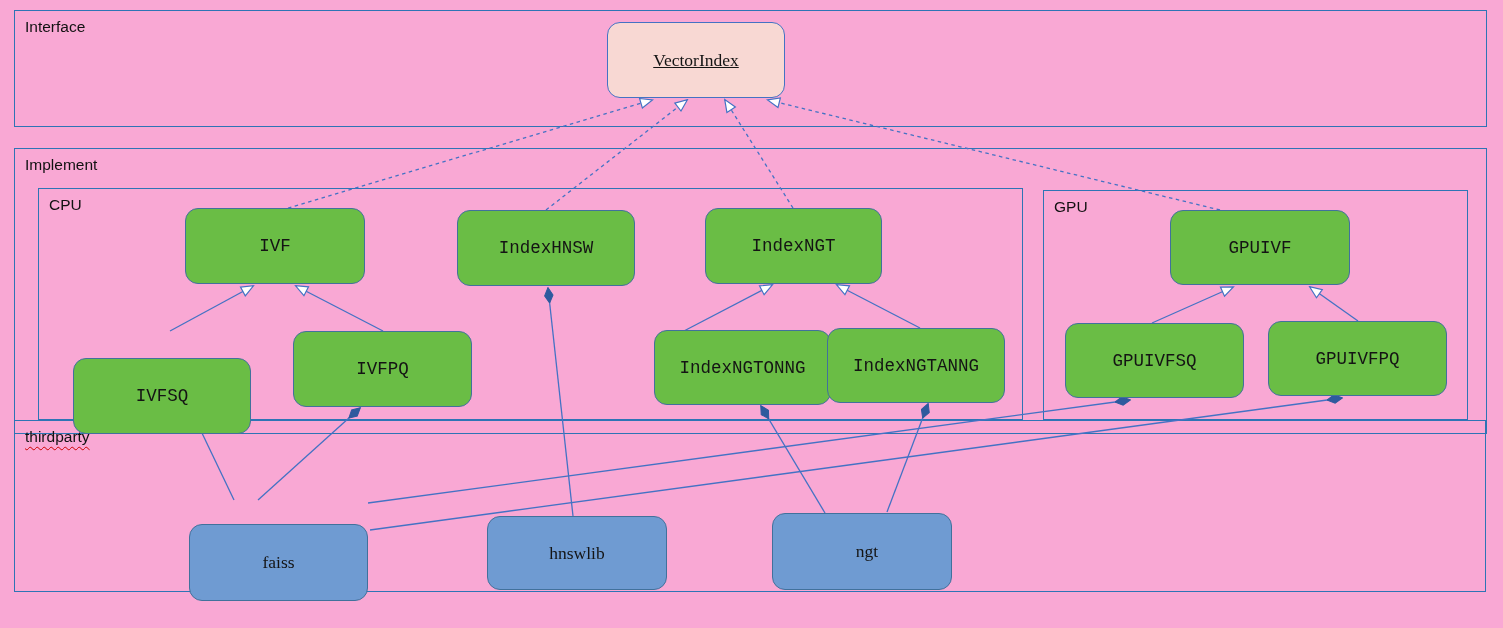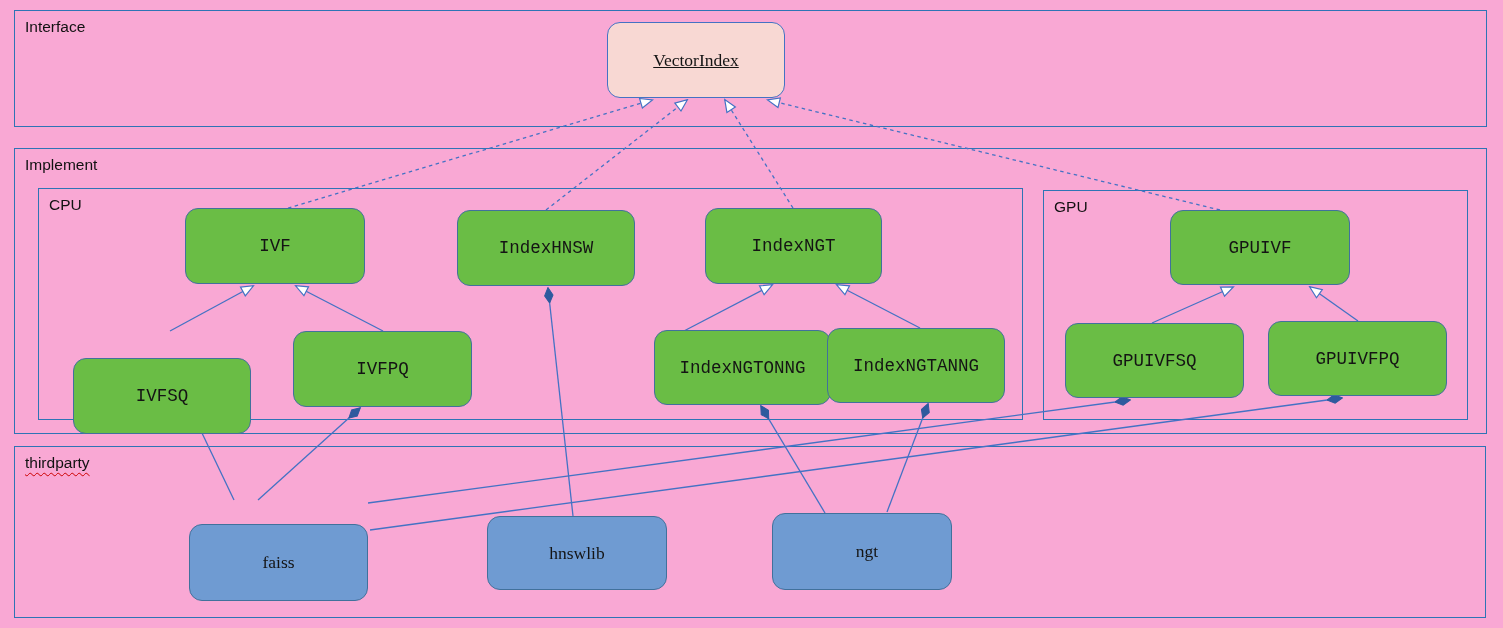--- a/index.html
+++ b/index.html
@@ -56,21 +56,21 @@
   </div>
 
   <div class="container" style="left:38px;top:188px;width:985px;height:232px;">
     <span class="clabel">CPU</span>
   </div>
 
   <div class="container" style="left:1043px;top:190px;width:425px;height:230px;">
     <span class="clabel">GPU</span>
   </div>
 
-  <div class="container" style="left:14px;top:446px;width:1472px;height:172px;">
+  <div class="container" style="left:14px;top:420px;width:1472px;height:172px;">
     <span class="clabel misspelled">thirdparty</span>
   </div>
 
   <svg id="edges" width="1503" height="628" viewBox="0 0 1503 628">
     <defs>
       <marker id="tri" markerUnits="userSpaceOnUse" markerWidth="15" markerHeight="13" viewBox="0 0 15 13" refX="13" refY="6.5" orient="auto">
         <path d="M1.5,1.5 L13.5,6.5 L1.5,11.5 Z" fill="#ffffff" stroke="#4472c4" stroke-width="1.2"></path>
       </marker>
       <marker id="dia" markerUnits="userSpaceOnUse" markerWidth="17" markerHeight="10" viewBox="0 0 17 10" refX="15.5" refY="5" orient="auto">
         <path d="M0.5,5 L8,0.8 L16,5 L8,9.2 Z" fill="#2e5a9e" stroke="#2e5a9e" stroke-width="1"></path>

